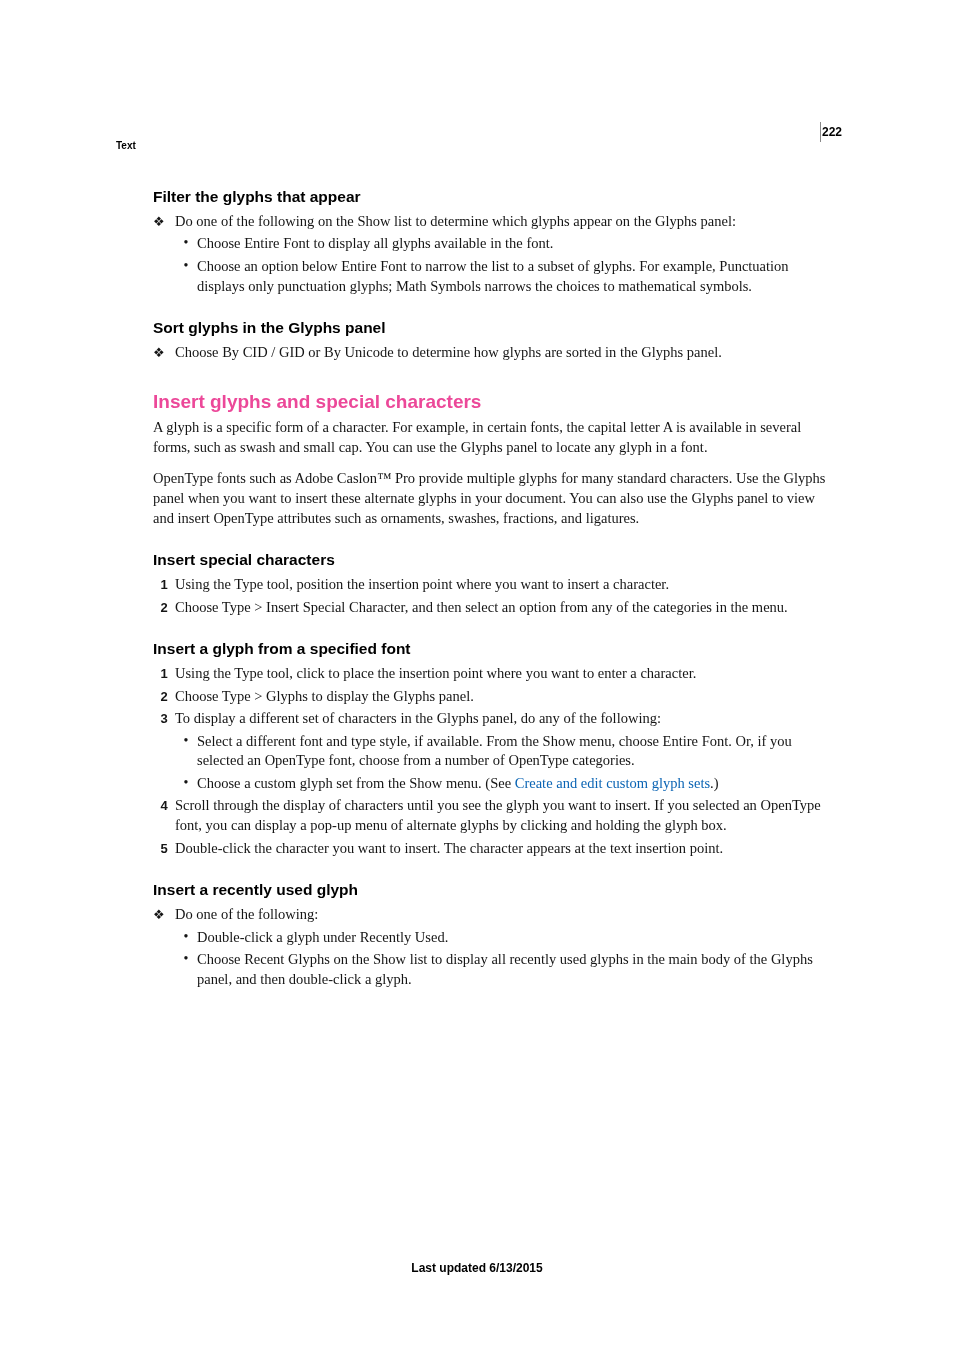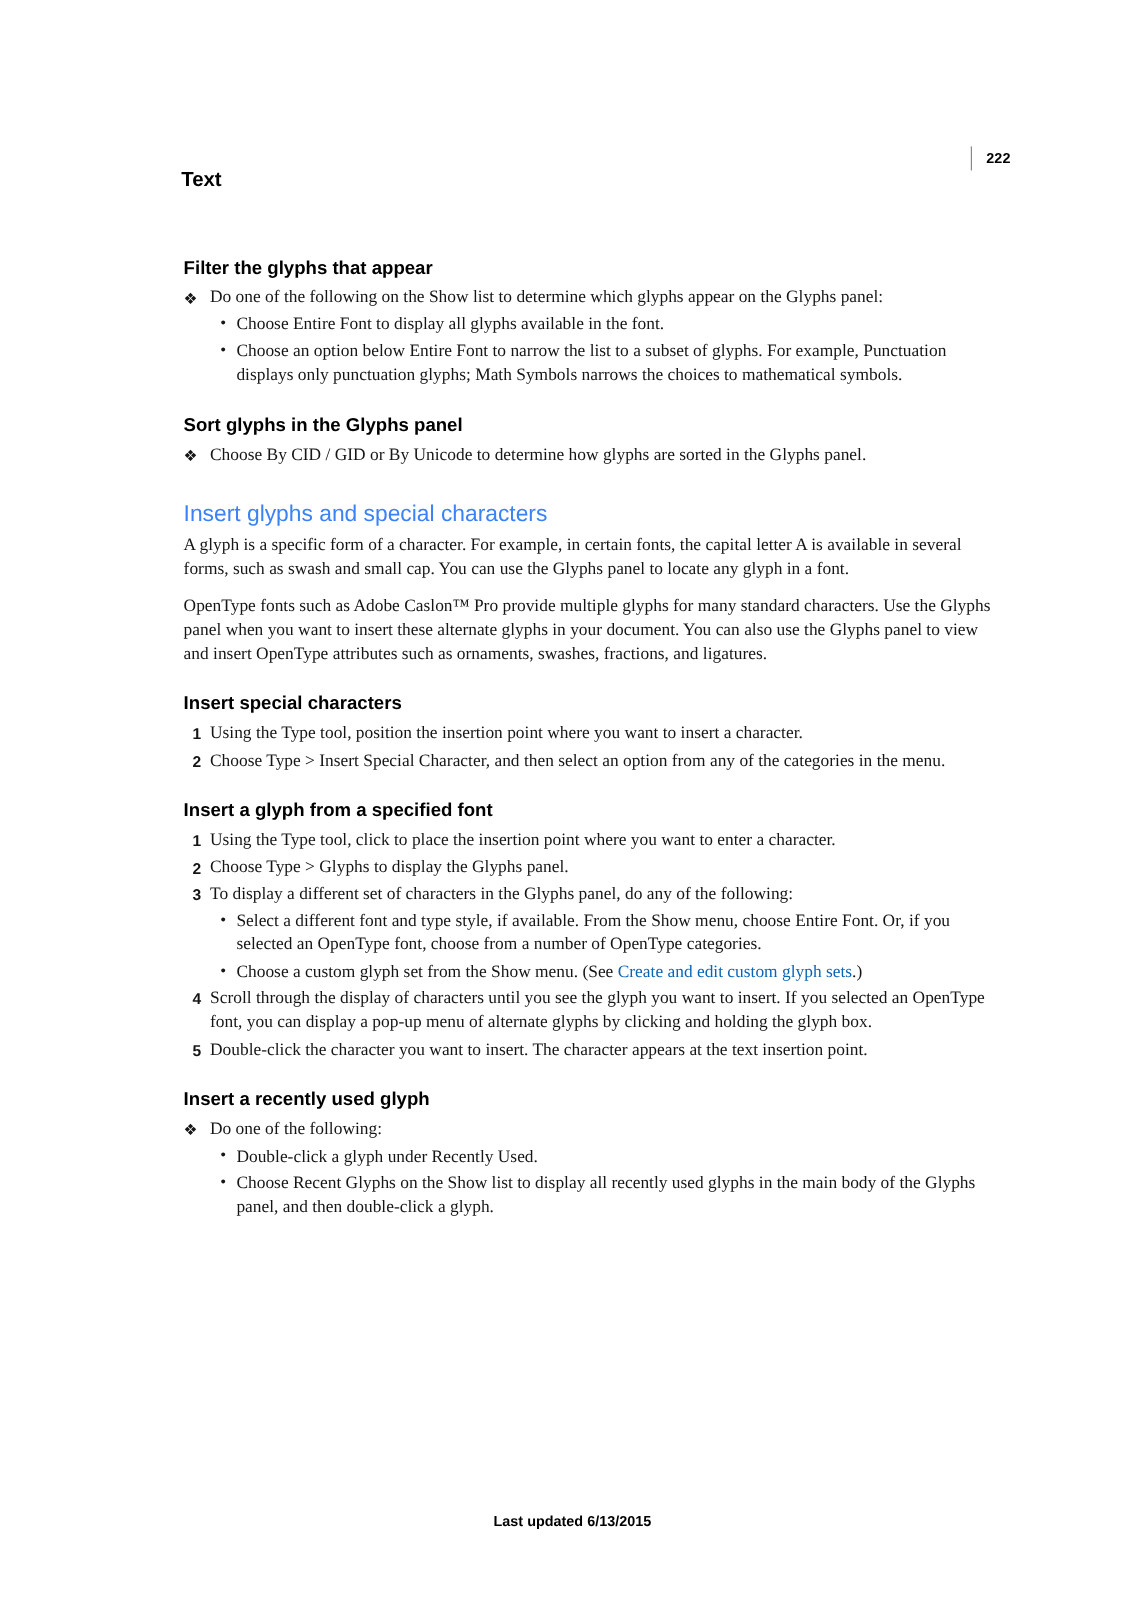--- a/index.html
+++ b/index.html
@@ -14,53 +14,52 @@
     height: 1350px;
     position: relative;
     box-sizing: border-box;
     padding: 117px 116px 60px 153px;
   }
   .pagenum-wrap {
     position: absolute;
     top: 122px;
     right: 112px;
     border-left: 1px solid #888;
-    padding: 3px 0 3px 12px;
+    padding: 3px 0 3px 1px;
     font-family: "Myriad Pro", "Segoe UI", Arial, sans-serif;
     font-weight: 700;
     font-size: 12px;
   }
   .crumb {
     position: absolute;
     top: 140px;
     left: 116px;
     font-family: "Myriad Pro", "Segoe UI", Arial, sans-serif;
     font-weight: 700;
-    font-size: 17px;
-    margin-left: 35px;
+    font-size: 10px;
   }
   .content {
-    margin-top: 97px;
+    margin-top: 70px;
     font-size: 14.5px;
     line-height: 1.35;
     color: #151515;
   }
   .h3 {
     font-family: "Myriad Pro", "Segoe UI", Arial, sans-serif;
     font-weight: 700;
     font-size: 15.5px;
     margin: 22px 0 4px 0;
     color: #000;
   }
   .h2 {
     font-family: "Myriad Pro", "Segoe UI", Arial, sans-serif;
-    font-weight: 400;
+    font-weight: 700;
     font-size: 19px;
     margin: 26px 0 4px 0;
-    color: #3b82f6;
+    color: #ec4899;
   }
   .para {
     margin: 4px 0 12px 0;
   }
   .diamond-row, .num-row, .dot-row {
     display: flex;
     margin: 3px 0;
   }
   .diamond-row .marker {
     width: 22px;

